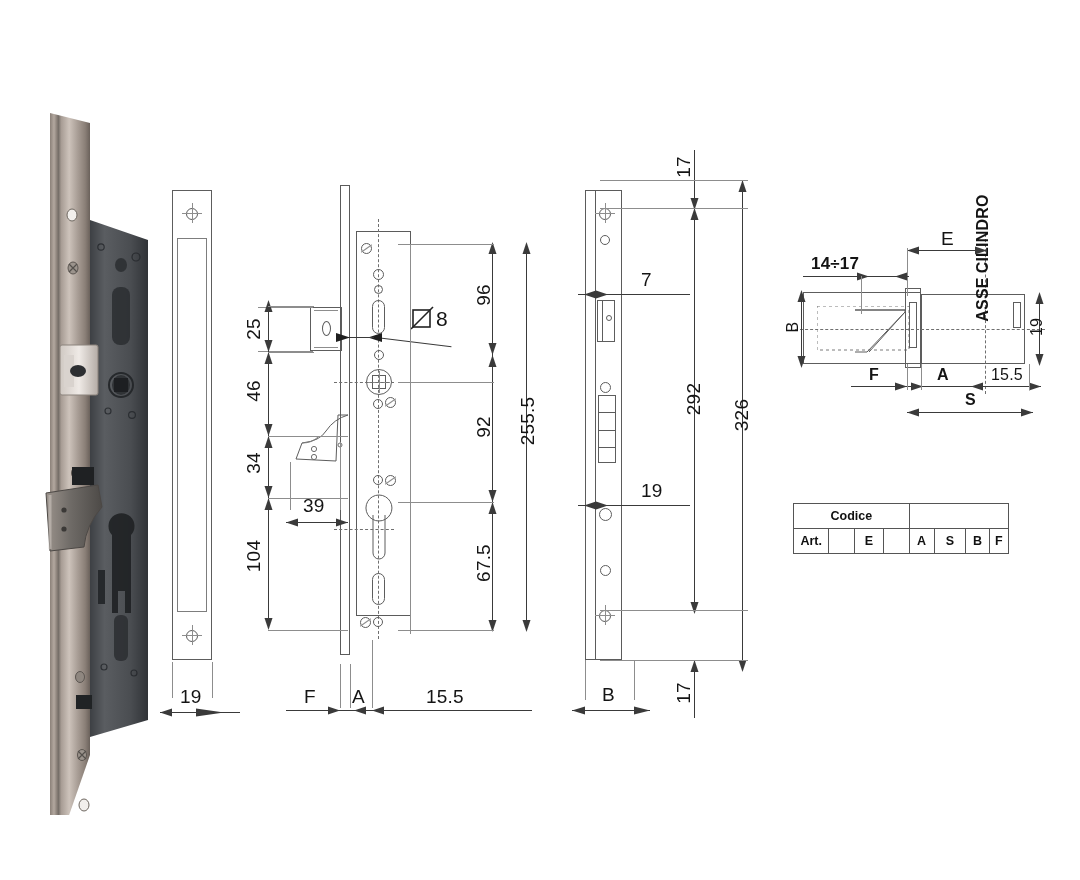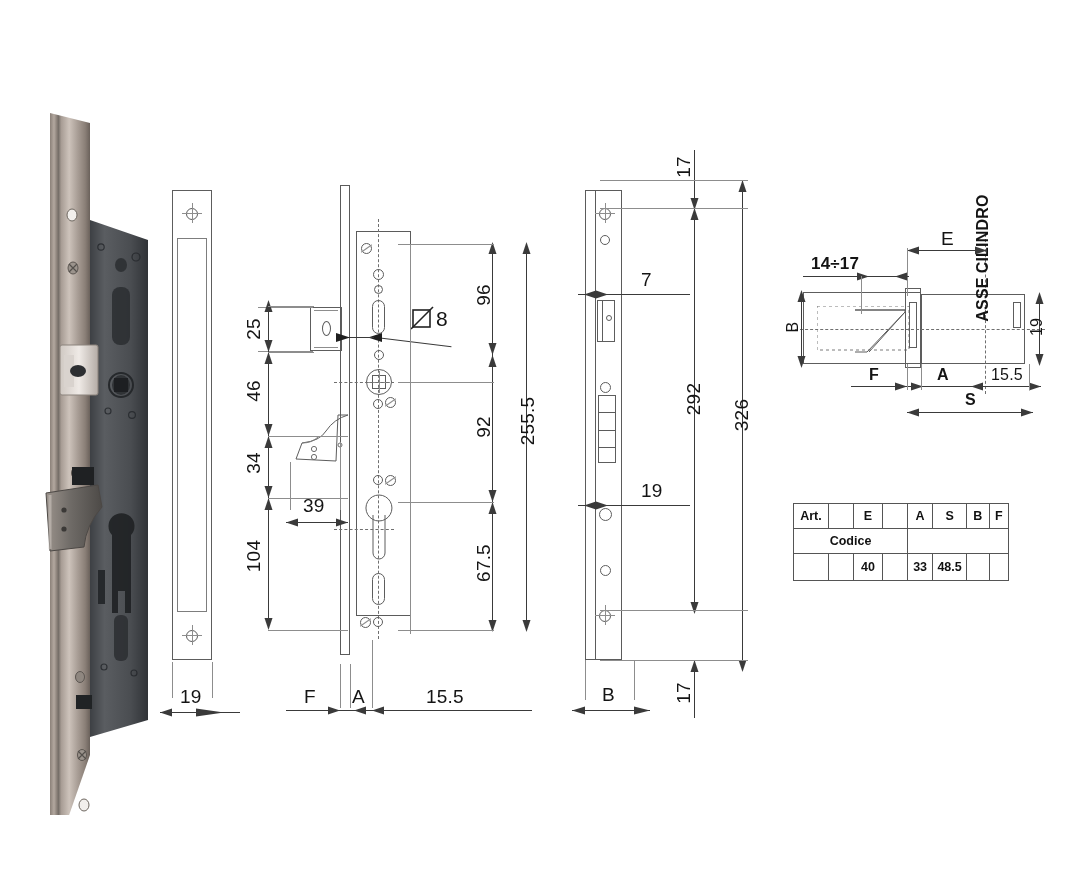--- a/index.html
+++ b/index.html
@@ -504,39 +504,29 @@
         <polygon points="0,6.5 12,2.5 12,10.5" fill="#3a3a3a"></polygon>
         <polygon points="126,6.5 114,2.5 114,10.5" fill="#3a3a3a"></polygon>
       </svg>
       <span class="dim abs sm" style="left:58px;top:-7px;font-weight:bold;">S</span>
     </div>
   </div>
 
   <table class="tbl" style="left:793px;top:503px;width:216px;">
     <tbody>
       <tr>
+        <td class="h" colspan="4" style="width:124px;">Codice</td>
+        <td class="h" colspan="4"></td>
+      </tr>
+      <tr>
         <td class="h" style="width:36px;">Art.</td>
         <td class="h" style="width:28px;"></td>
         <td class="h" style="width:30px;">E</td>
         <td class="h" style="width:28px;"></td>
         <td class="h" style="width:26px;">A</td>
         <td class="h" style="width:34px;">S</td>
         <td class="h" style="width:24px;">B</td>
         <td class="h" style="width:20px;">F</td>
       </tr>
-      <tr>
-        <td class="h" colspan="4" style="width:124px;">Codice</td>
-        <td class="h" colspan="4"></td>
-      </tr>
-      <tr>
-        <td></td>
-        <td></td>
-        <td>40</td>
-        <td></td>
-        <td>33</td>
-        <td>48.5</td>
-        <td></td>
-        <td></td>
-      </tr>
     </tbody>
   </table>
 
 </div>
 
 </body></html>

